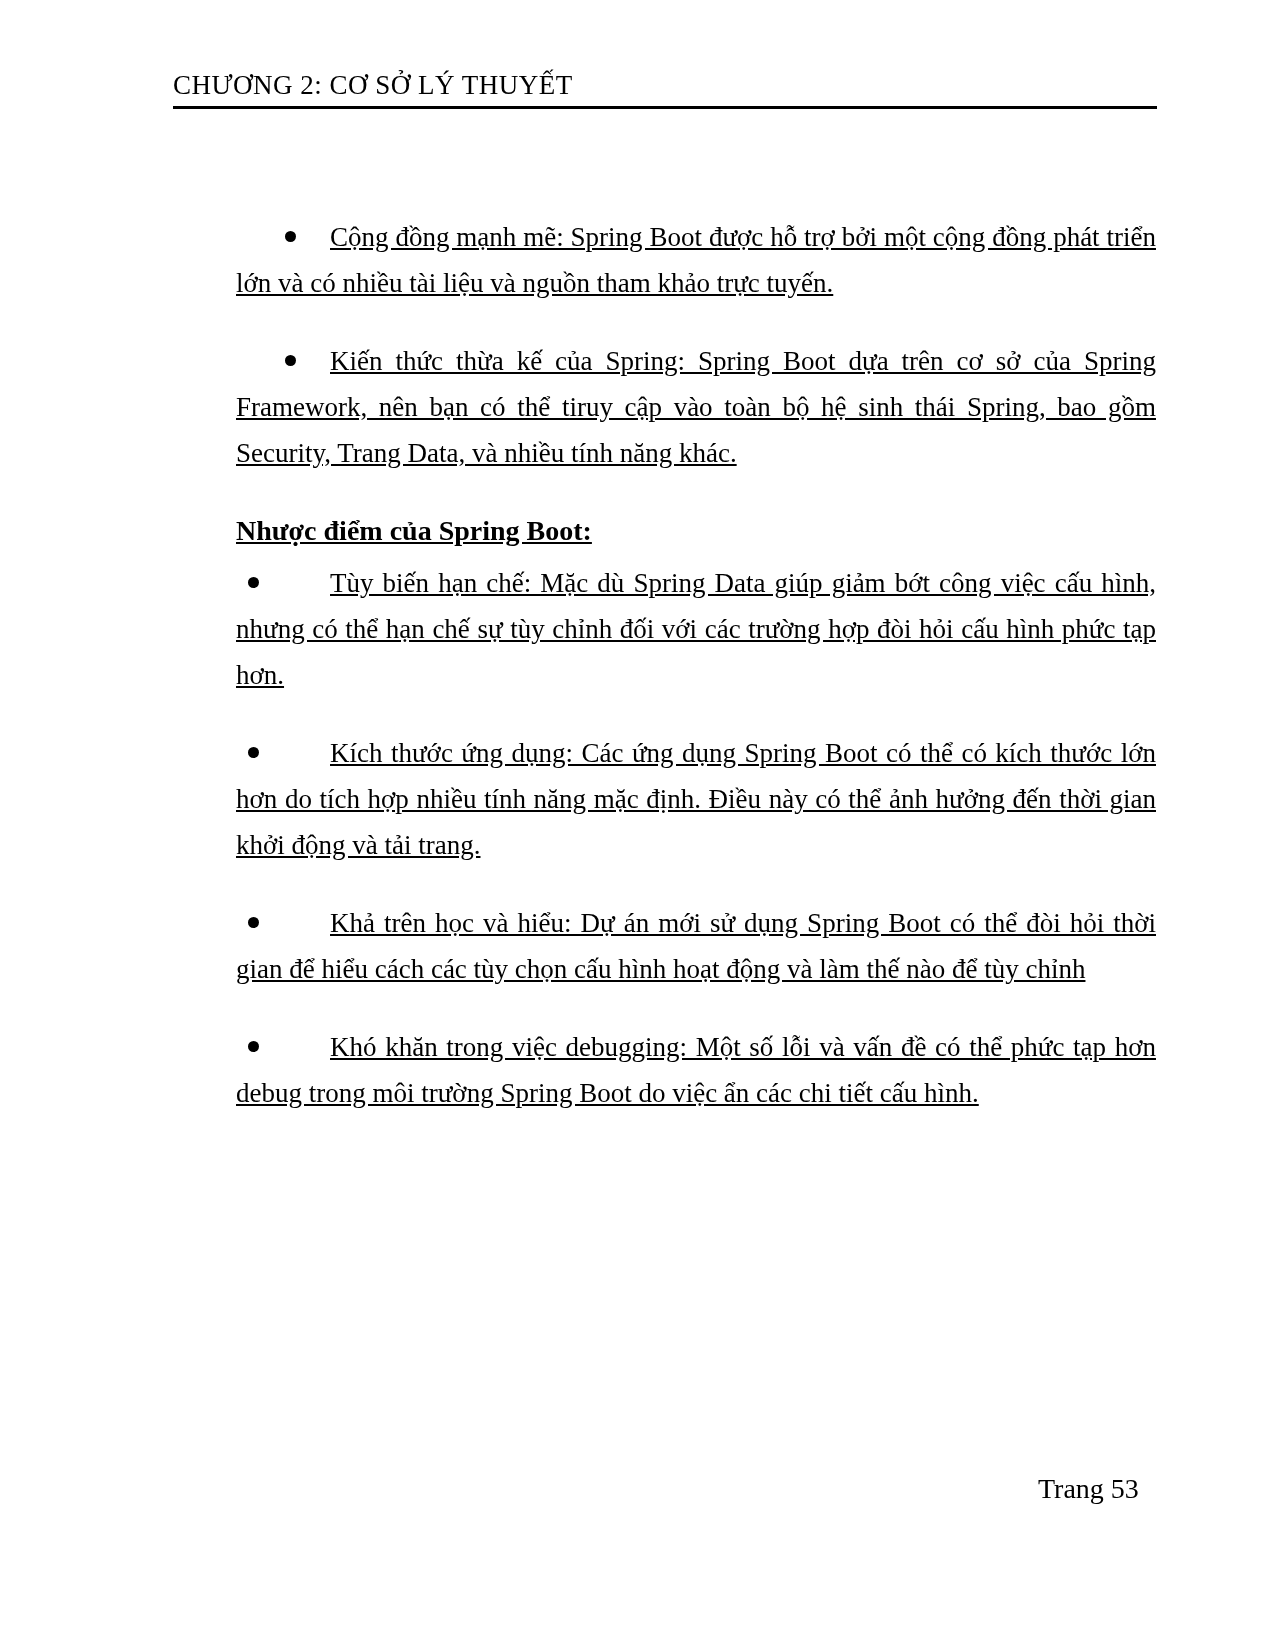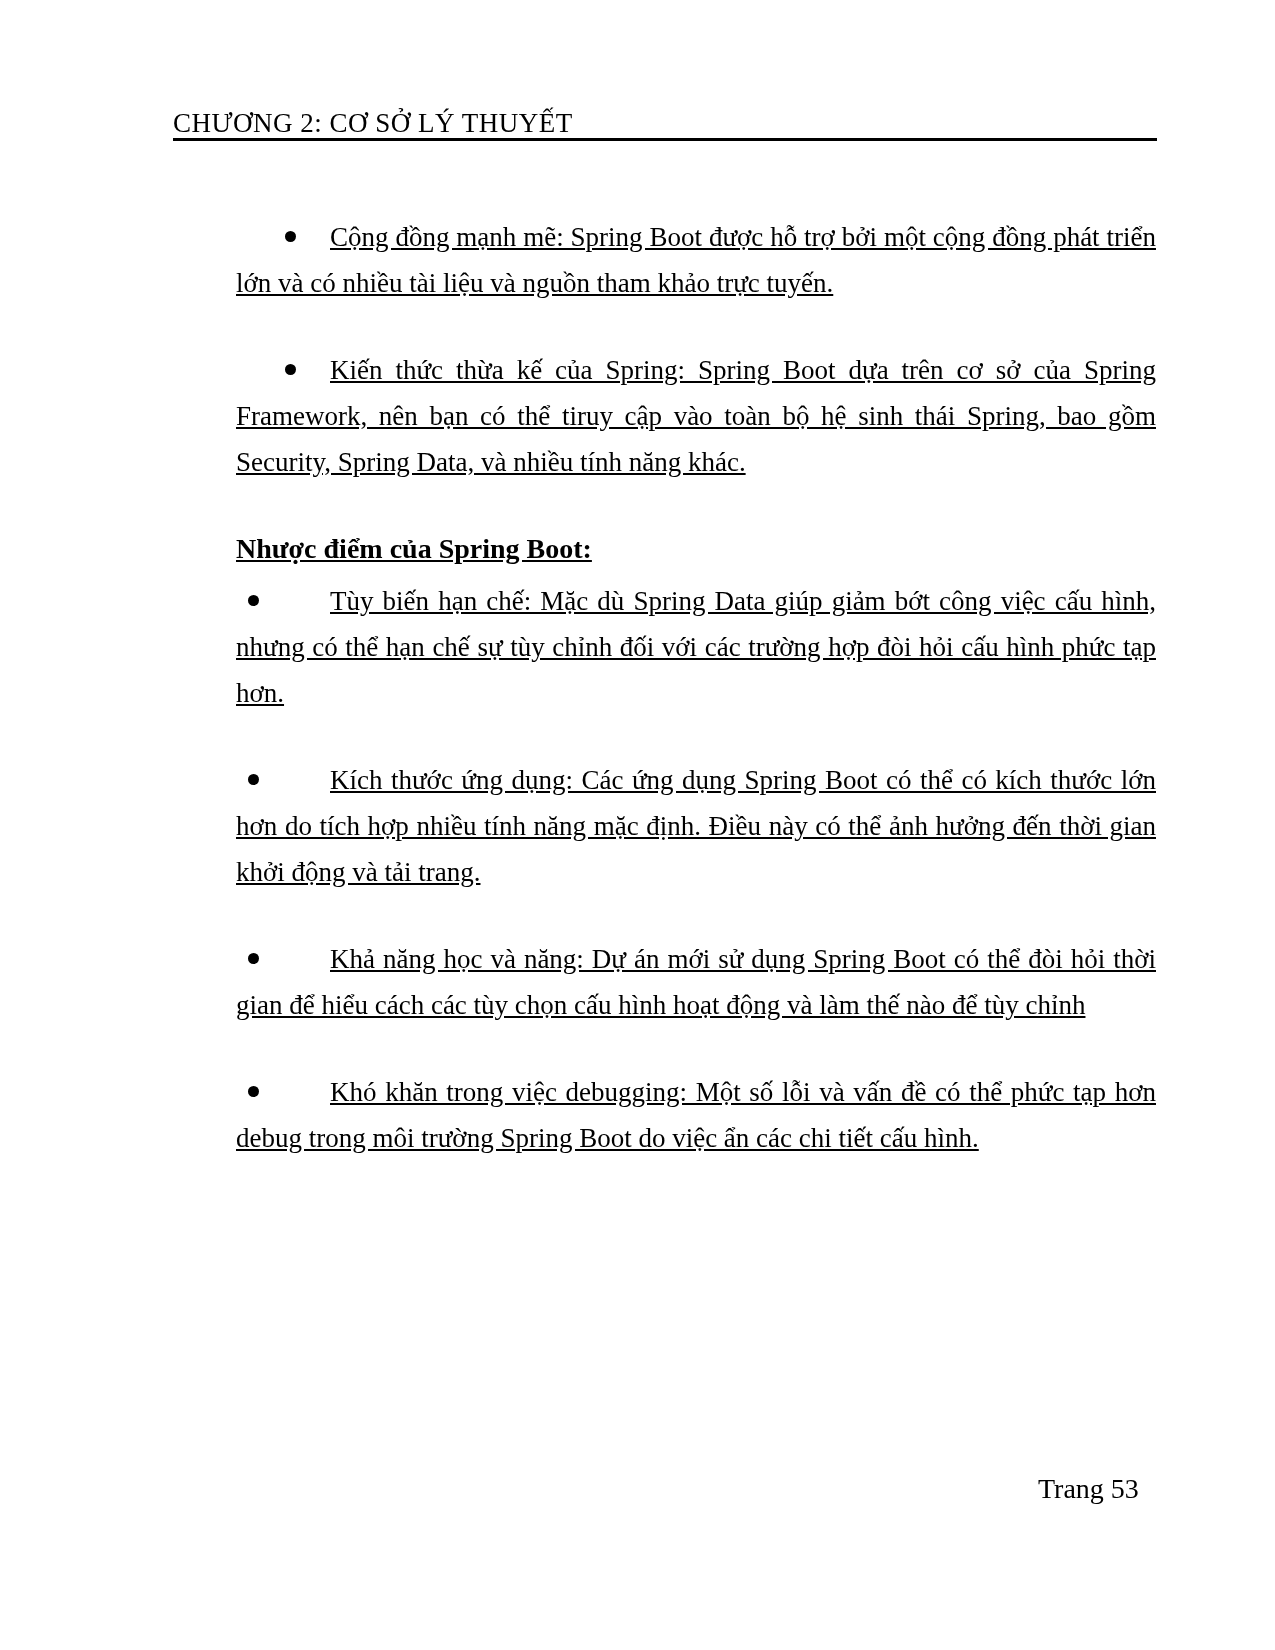--- a/index.html
+++ b/index.html
@@ -11,36 +11,36 @@
     color: #000000;
     font-family: "Liberation Serif", "DejaVu Serif", serif;
     overflow: hidden;
   }
   .header {
     position: absolute;
     left: 173px;
     top: 70px;
     width: 984px;
     border-bottom: 3px solid #000000;
-    margin-top: 38px;
+    padding-bottom: 6px;
   }
   .header-text {
     font-size: 27px;
     line-height: 30px;
     letter-spacing: 0.5px;
     white-space: nowrap;
   }
   .content {
     position: absolute;
     left: 236px;
     top: 214px;
     width: 920px;
   }
   .block { position: relative; }
-  .block + .block { margin-top: 41px; }
+  .block + .block { margin-top: 32px; }
   .block.heading { font-weight: bold; }
   .block.heading + .block { margin-top: 6px; }
   .line {
     font-size: 27px;
     line-height: 46px;
     height: 46px;
     overflow: hidden;
     text-decoration: underline;
   }
   .heading .line { font-size: 28px; }
@@ -75,40 +75,40 @@
   <div class="content" id="doc-body">
       <div class="block bullet bullet-lg">
         <span class="bullet-dot"></span>
         <div class="line first justify">Cộng đồng mạnh mẽ: Spring Boot được hỗ trợ bởi một cộng đồng phát triển</div>
         <div class="line">lớn và có nhiều tài liệu và nguồn tham khảo trực tuyến.</div>
       </div>
       <div class="block bullet bullet-lg">
         <span class="bullet-dot"></span>
         <div class="line first justify">Kiến thức thừa kế của Spring: Spring Boot dựa trên cơ sở của Spring</div>
         <div class="line justify">Framework, nên bạn có thể tiruy cập vào toàn bộ hệ sinh thái Spring, bao gồm Spring</div>
-        <div class="line">Security, Spring Data, và nhiều tính năng khác.</div>
+        <div class="line">Security, Trang Data, và nhiều tính năng khác.</div>
       </div>
       <div class="block heading">
         <div class="line">Nhược điểm của Spring Boot:</div>
       </div>
       <div class="block bullet bullet-sm">
         <span class="bullet-dot"></span>
         <div class="line first justify">Tùy biến hạn chế: Mặc dù Spring Data giúp giảm bớt công việc cấu hình,</div>
         <div class="line justify">nhưng có thể hạn chế sự tùy chỉnh đối với các trường hợp đòi hỏi cấu hình phức tạp</div>
         <div class="line">hơn.</div>
       </div>
       <div class="block bullet bullet-sm">
         <span class="bullet-dot"></span>
         <div class="line first justify">Kích thước ứng dụng: Các ứng dụng Spring Boot có thể có kích thước lớn</div>
         <div class="line justify">hơn do tích hợp nhiều tính năng mặc định. Điều này có thể ảnh hưởng đến thời gian</div>
         <div class="line">khởi động và tải trang.</div>
       </div>
       <div class="block bullet bullet-sm">
         <span class="bullet-dot"></span>
-        <div class="line first justify">Khả năng học và năng: Dự án mới sử dụng Spring Boot có thể đòi hỏi thời</div>
+        <div class="line first justify">Khả trên học và hiểu: Dự án mới sử dụng Spring Boot có thể đòi hỏi thời</div>
         <div class="line">gian để hiểu cách các tùy chọn cấu hình hoạt động và làm thế nào để tùy chỉnh chúng.</div>
       </div>
       <div class="block bullet bullet-sm">
         <span class="bullet-dot"></span>
         <div class="line first justify">Khó khăn trong việc debugging: Một số lỗi và vấn đề có thể phức tạp hơn để</div>
         <div class="line">debug trong môi trường Spring Boot do việc ẩn các chi tiết cấu hình.</div>
       </div>
     </div>
 
   <div class="footer">

